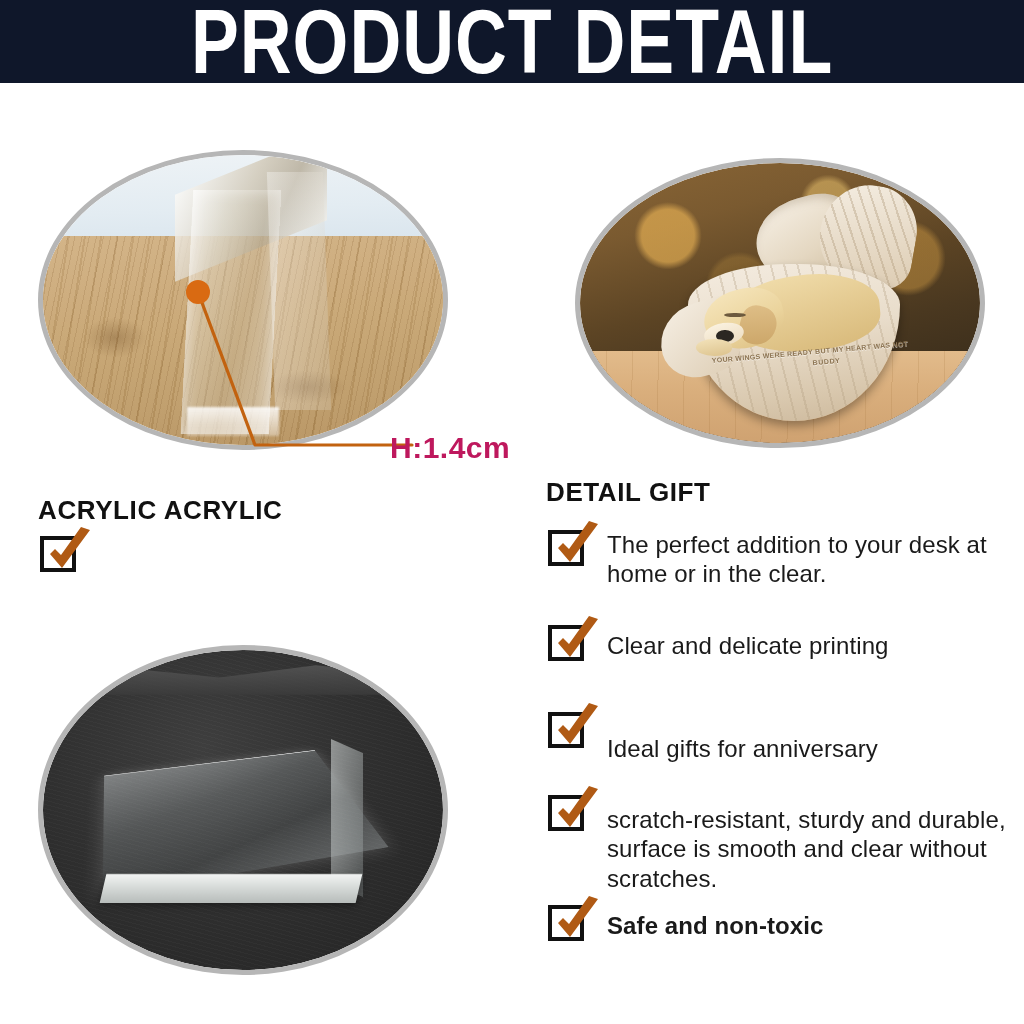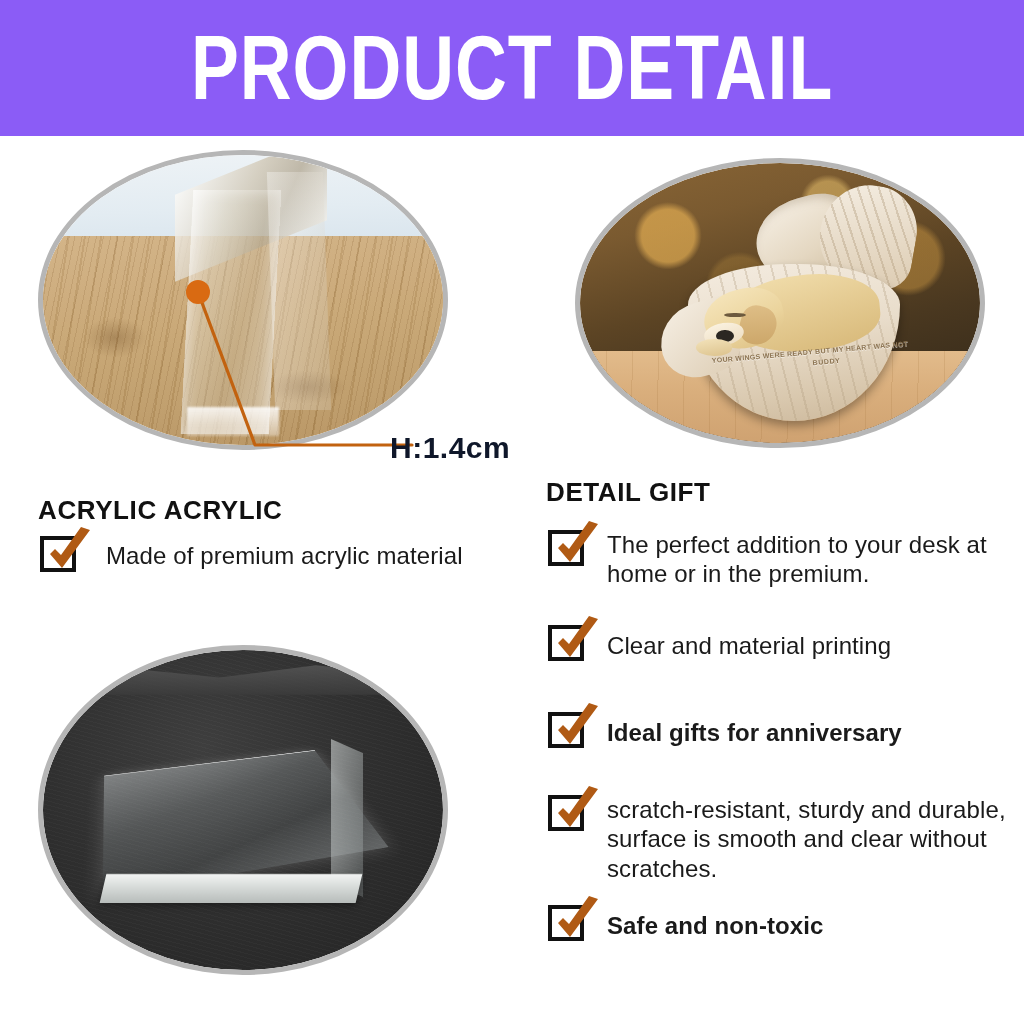--- a/index.html
+++ b/index.html
@@ -15,22 +15,22 @@
     font-family: "Liberation Sans", sans-serif;
     -webkit-font-smoothing: antialiased;
   }
 
   
   .banner {
     position: absolute;
     left: 0;
     top: 0;
     width: 1024px;
-    height: 136px;
-    background: #8b5cf6;
+    height: 83px;
+    background: #0f172a;
     display: flex;
     align-items: center;
     justify-content: center;
   }
   .banner-title {
     color: #ffffff;
     font-size: 74px;
     font-weight: bold;
     letter-spacing: 1px;
     line-height: 1;
@@ -380,21 +380,21 @@
     left: 150px;
     top: 265px;
     width: 270px;
     height: 200px;
     overflow: visible;
   }
   .callout-label {
     position: absolute;
     left: 390px;
     top: 431px;
-    color: #0f172a;
+    color: #be185d;
     font-size: 30px;
     font-weight: bold;
     letter-spacing: 0.5px;
     font-family: "Liberation Sans", sans-serif;
     white-space: nowrap;
   }
 
   
   .section-heading {
     position: absolute;
@@ -449,22 +449,22 @@
   #bullet-acrylic-0 .bullet-text { margin-left: 26px; margin-top: 7px; }
 
   #bullet-gift-0 { left: 548px; top: 528px; width: 470px; }
   #bullet-gift-1 { left: 548px; top: 623px; width: 470px; }
   #bullet-gift-2 { left: 548px; top: 710px; width: 470px; }
   #bullet-gift-3 { left: 548px; top: 793px; width: 470px; }
   #bullet-gift-4 { left: 548px; top: 903px; width: 470px; }
 
   #bullet-gift-0 .bullet-text { margin-left: 19px; margin-top: 2px; }
   #bullet-gift-1 .bullet-text { margin-left: 19px; margin-top: 8px; }
-  #bullet-gift-2 .bullet-text { margin-left: 19px; margin-top: 8px; font-weight: bold; }
-  #bullet-gift-3 .bullet-text { margin-left: 19px; margin-top: 2px; }
+  #bullet-gift-2 .bullet-text { margin-left: 19px; margin-top: 24px; }
+  #bullet-gift-3 .bullet-text { margin-left: 19px; margin-top: 12px; }
   #bullet-gift-4 .bullet-text { margin-left: 19px; margin-top: 8px; font-weight: bold; }
 </style>
 </head>
 <body>
 
 <div class="banner">
   <div class="banner-title">PRODUCT DETAIL</div>
 </div>
 
 <div class="oval" id="photo-acrylic-edge">
@@ -521,43 +521,42 @@
 
 <div class="section-heading" id="heading-acrylic-material">ACRYLIC ACRYLIC</div>
 
 <div class="bullet-row" id="bullet-acrylic-0">
   <span class="checkbox-icon">
     <span class="box"></span>
     <svg viewBox="0 0 54 52" xmlns="http://www.w3.org/2000/svg">
       <path d="M10 28 L22 42 L50 4 L41 1 L21 29 L15 23 Z" fill="#b05a14"></path>
     </svg>
   </span>
-  <span class="bullet-text">Made of premium acrylic material</span>
 </div>
 
 <div class="section-heading" id="heading-perfect-gift">DETAIL GIFT</div>
 
 <div class="bullet-row" id="bullet-gift-0">
   <span class="checkbox-icon">
     <span class="box"></span>
     <svg viewBox="0 0 54 52" xmlns="http://www.w3.org/2000/svg">
       <path d="M10 28 L22 42 L50 4 L41 1 L21 29 L15 23 Z" fill="#b05a14"></path>
     </svg>
   </span>
-  <span class="bullet-text">The perfect addition to your desk at home or in the premium.</span>
+  <span class="bullet-text">The perfect addition to your desk at home or in the clear.</span>
 </div>
 
 <div class="bullet-row" id="bullet-gift-1">
   <span class="checkbox-icon">
     <span class="box"></span>
     <svg viewBox="0 0 54 52" xmlns="http://www.w3.org/2000/svg">
       <path d="M10 28 L22 42 L50 4 L41 1 L21 29 L15 23 Z" fill="#b05a14"></path>
     </svg>
   </span>
-  <span class="bullet-text">Clear and material printing</span>
+  <span class="bullet-text">Clear and delicate printing</span>
 </div>
 
 <div class="bullet-row" id="bullet-gift-2">
   <span class="checkbox-icon">
     <span class="box"></span>
     <svg viewBox="0 0 54 52" xmlns="http://www.w3.org/2000/svg">
       <path d="M10 28 L22 42 L50 4 L41 1 L21 29 L15 23 Z" fill="#b05a14"></path>
     </svg>
   </span>
   <span class="bullet-text">Ideal gifts for anniversary</span>

